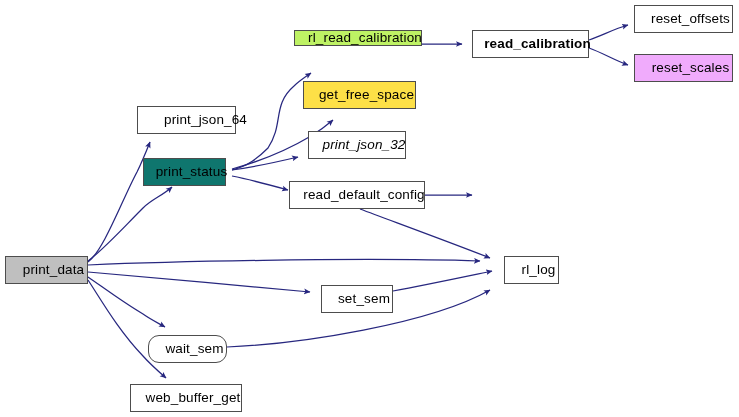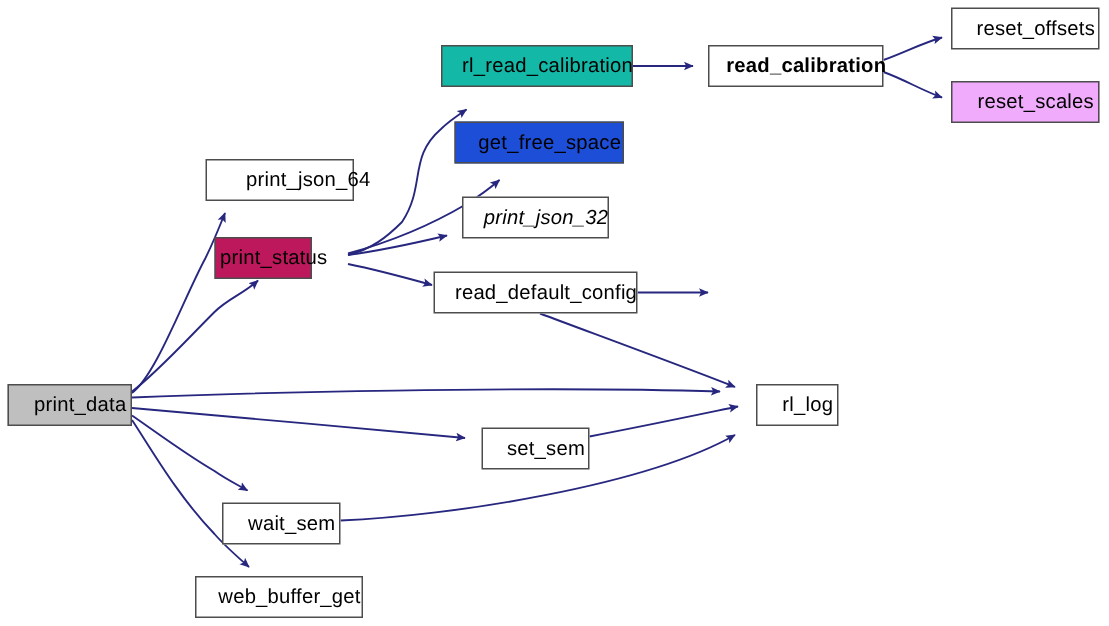--- a/index.html
+++ b/index.html
@@ -75,27 +75,27 @@
       <path d="M 360,209 C 400,224 460,246 490,258" fill="none" stroke="#27277f" stroke-width="1.25" marker-end="url(#arrow)"></path>
       <path d="M 393,291 C 425,285 463,277 492,271" fill="none" stroke="#27277f" stroke-width="1.25" marker-end="url(#arrow)"></path>
       <path d="M 227,347 C 300,344 430,324 490,290" fill="none" stroke="#27277f" stroke-width="1.25" marker-end="url(#arrow)"></path>
     </svg>
 <div class="node current" style="left: 5px; top: 256px; width: 83px; height: 28px; border-color: rgb(77, 77, 77); background: rgb(191, 191, 191);">
       <span class="node-label">print_data</span>
     </div>
     <div class="node" style="left: 137px; top: 106px; width: 99px; height: 28px; border-color: rgb(77, 77, 77); background: rgb(255, 255, 255); padding-left: 24px;">
       <span class="node-label">print_json_64</span>
     </div>
-    <div class="node" style="left: 143px; top: 158px; width: 65px; height: 28px; border-color: rgb(77, 77, 77); background: #be185d;">
+    <div class="node" style="left: 143px; top: 158px; width: 83px; height: 28px; border-color: rgb(77, 77, 77); background: #0f766e;">
       <span class="node-label">print_status</span>
     </div>
-    <div class="node" style="left: 294px; top: 30px; width: 128px; height: 28px; border-color: rgb(77, 77, 77); background: #14b8a6;">
+    <div class="node" style="left: 294px; top: 30px; width: 128px; height: 16px; border-color: rgb(77, 77, 77); background: #bef264;">
       <span class="node-label">rl_read_calibration</span>
     </div>
-    <div class="node" style="left: 303px; top: 81px; width: 113px; height: 28px; border-color: rgb(77, 77, 77); background: #1d4ed8;">
+    <div class="node" style="left: 303px; top: 81px; width: 113px; height: 28px; border-color: rgb(77, 77, 77); background: #fde047;">
       <span class="node-label">get_free_space</span>
     </div>
     <div class="node" style="left: 308px; top: 131px; width: 98px; height: 28px; border-color: rgb(77, 77, 77); background: rgb(255, 255, 255); font-style: italic;">
       <span class="node-label">print_json_32</span>
     </div>
     <div class="node" style="left: 289px; top: 181px; width: 136px; height: 28px; border-color: rgb(77, 77, 77); background: rgb(255, 255, 255);">
       <span class="node-label">read_default_config</span>
     </div>
     <div class="node" style="left: 472px; top: 30px; width: 117px; height: 28px; border-color: rgb(77, 77, 77); background: rgb(255, 255, 255); font-weight: bold;">
       <span class="node-label">read_calibration</span>
@@ -105,19 +105,19 @@
     </div>
     <div class="node" style="left: 634px; top: 54px; width: 99px; height: 28px; border-color: rgb(77, 77, 77); background: #f0abfc;">
       <span class="node-label">reset_scales</span>
     </div>
     <div class="node" style="left: 504px; top: 256px; width: 55px; height: 28px; border-color: rgb(77, 77, 77); background: rgb(255, 255, 255);">
       <span class="node-label">rl_log</span>
     </div>
     <div class="node" style="left: 321px; top: 285px; width: 72px; height: 28px; border-color: rgb(77, 77, 77); background: rgb(255, 255, 255);">
       <span class="node-label">set_sem</span>
     </div>
-    <div class="node" style="left: 148px; top: 335px; width: 79px; height: 28px; border-color: rgb(77, 77, 77); background: rgb(255, 255, 255);">
+    <div class="node" style="left: 148px; top: 335px; width: 79px; height: 28px; border-color: rgb(77, 77, 77); background: rgb(255, 255, 255); border-radius: 11px;">
       <span class="node-label">wait_sem</span>
     </div>
     <div class="node" style="left: 130px; top: 384px; width: 112px; height: 28px; border-color: rgb(77, 77, 77); background: rgb(255, 255, 255);">
       <span class="node-label">web_buffer_get</span>
     </div>
   </div>
 
 </body></html>

